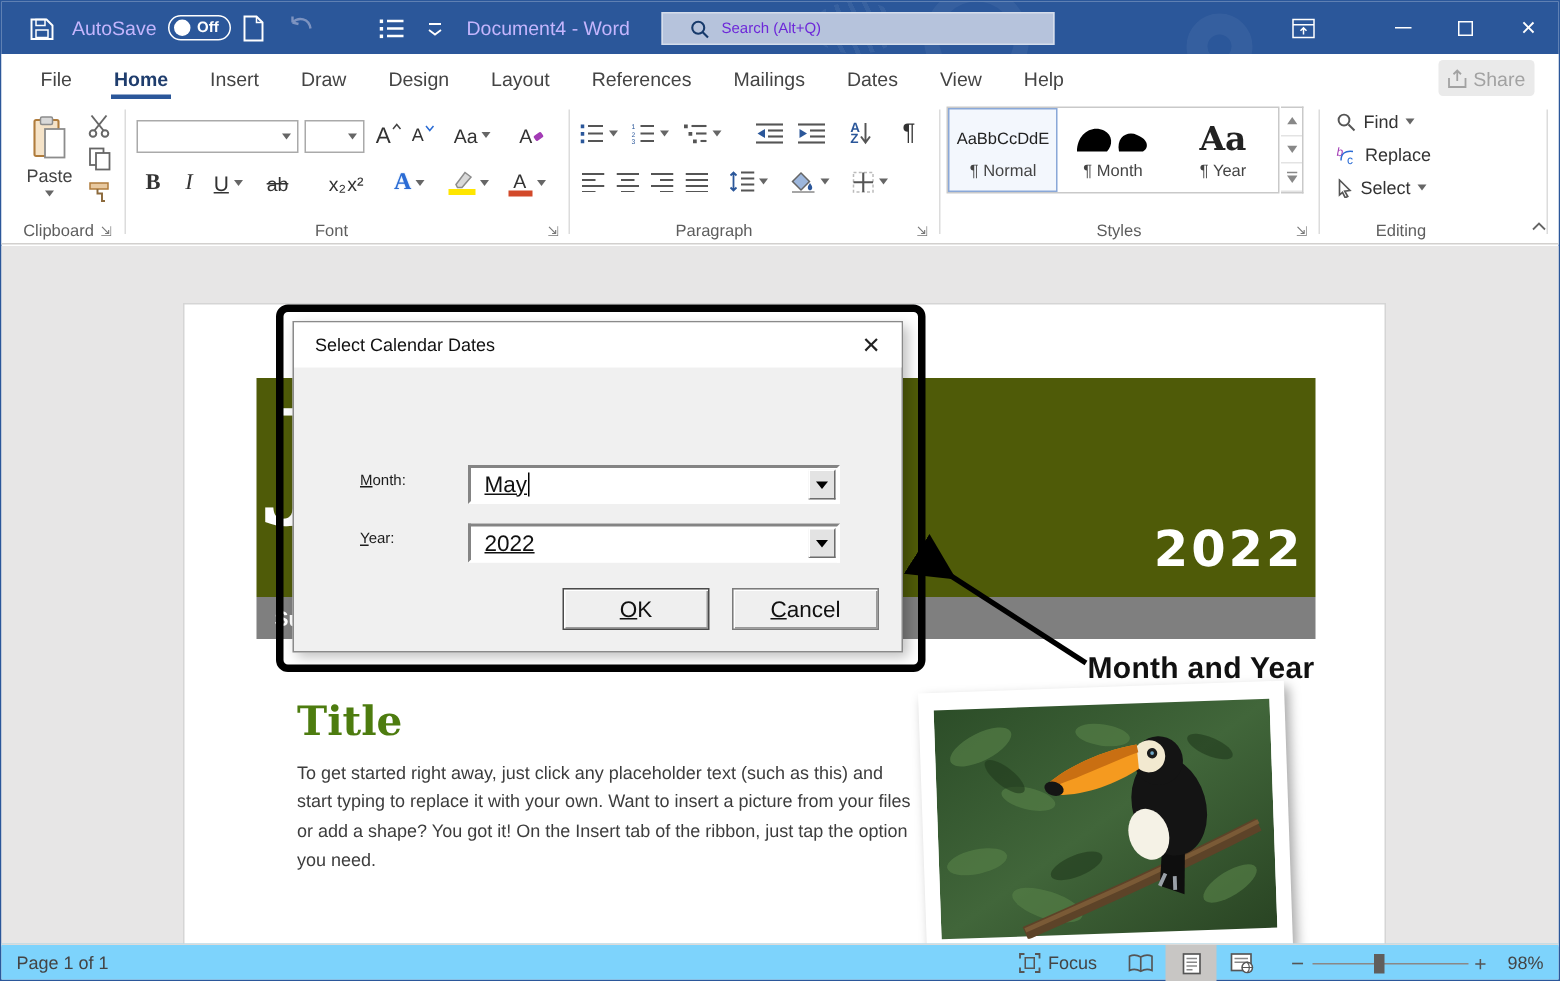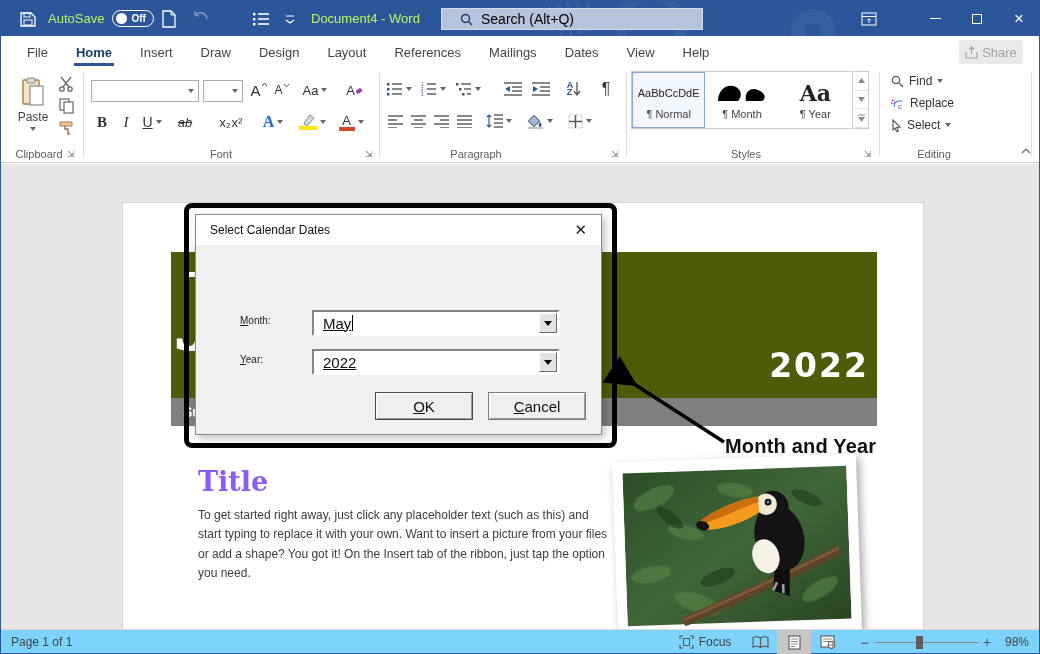--- a/index.html
+++ b/index.html
@@ -8,28 +8,28 @@
   .window { position:relative; width:1040px; height:654px; background:#fff; border:1px solid #2b579a; }
 
   
   .titlebar { position:absolute; left:0; top:0; width:100%; height:35px; background:#2b579a; overflow:hidden; }
   .tb-pattern { position:absolute; border-radius:50%; border:10px solid rgba(255,255,255,.05); }
   .tb-pat1 { width:70px; height:70px; left:615px; top:-10px; }
   .tb-pat2 { width:44px; height:44px; left:790px; top:8px; border-width:14px; }
   .tb-pat3 { position:absolute; left:540px; top:0; width:60px; height:35px;
              background:repeating-linear-gradient(65deg, rgba(255,255,255,.06) 0 3px, transparent 3px 9px); }
   .tb-item { position:absolute; top:0; height:35px; display:flex; align-items:center; color:#fff; }
-  .tb-text { font-size:13px; color:#bef264; }
+  .tb-text { font-size:13px; color:#c4b5fd; }
   .autosave-pill { display:flex; align-items:center; gap:4px; border:1px solid #fff; border-radius:9px;
                    height:17px; padding:0 7px 0 3px; margin-left:8px; }
   .autosave-knob { width:11px; height:11px; border-radius:50%; background:#fff; }
   .autosave-state { font-size:10px; font-weight:bold; color:#fff; }
   .searchbox { position:absolute; left:440px; top:7px; width:262px; height:22px; background:#b6c3dc;
                border:1px solid #d5ddeb; display:flex; align-items:center; gap:8px; padding-left:18px; }
-  .searchbox span { font-size:14px; color:#000000; }
+  .searchbox span { font-size:10px; color:#6d28d9; }
   .winbtn { position:absolute; top:0; width:40px; height:35px; display:flex; align-items:center; justify-content:center; }
   .minimize-glyph { width:11px; border-top:1px solid #fff; }
   .maximize-glyph { width:10px; height:10px; border:1px solid #fff; }
   .close-glyph { color:#fff; font-size:17px; line-height:1; }
   svg.ico { display:block; }
 
   
   .tabrow { position:absolute; left:0; top:35px; width:100%; height:32px; background:#fff; display:flex; align-items:center; }
   .tab { font-size:13px; color:#444; padding:0 14px; height:32px; display:flex; align-items:center; position:relative; }
   .tab.active { color:#1f3d6d; font-weight:bold; }
@@ -66,21 +66,21 @@
   .docarea { position:absolute; left:0; top:163px; width:100%; height:467px; background:#e7e6e6; }
   .page { position:absolute; left:122px; top:39px; width:800px; height:428px; background:#fff; box-shadow:0 0 0 1px #d5d5d5; overflow:hidden; }
   .banner { position:absolute; left:48px; top:49px; width:706px; height:146px; background:#4f5b08; overflow:hidden; }
   .banner-month { position:absolute; left:12px; top:2px; font-family:"DejaVu Serif", serif; font-weight:bold;
                   font-size:84px; color:#fff; white-space:nowrap; }
   .banner-year { position:absolute; right:8px; top:94px; font-family:"DejaVu Sans", sans-serif; font-weight:bold;
                  font-size:33px; letter-spacing:2px; color:#fff; }
   .subtitlebar { position:absolute; left:48px; top:195px; width:706px; height:28px; background:#7f7f7f;
                  color:#fff; font-weight:bold; font-size:14px; display:flex; align-items:center; padding-left:12px; }
   .doc-title { position:absolute; left:75px; top:263px; font-family:"DejaVu Serif", serif; font-weight:bold;
-               font-size:27px; color:#8b5cf6; }
+               font-size:27px; color:#4d7c0f; }
   .doc-body { position:absolute; left:75px; top:303px; width:410px; font-size:12px; line-height:1.62; color:#3d3d3d; }
   .photo { position:absolute; left:492px; top:255px; width:244px; height:176px; background:#fff; padding:10px;
            transform:rotate(-2deg); box-shadow:3px 4px 8px rgba(0,0,0,.35); }
   .photo svg { width:100%; height:100%; display:block; }
 
   
   .anno-frame { position:absolute; left:183px; top:39px; width:433px; height:245px; border:5px solid #000; border-radius:8px; }
   .anno-arrow { position:absolute; left:600px; top:195px; width:135px; height:100px; overflow:visible; }
   .anno-label { position:absolute; left:724px; top:271px; font-size:20px; font-weight:bold; color:#111; letter-spacing:.2px; }
 
@@ -288,21 +288,21 @@
     <div class="rbtn" style="left:92px; top:42px; width:18px; height:24px;">
         <span class="glyph b" style="font-size:15px;">B</span>
       </div>
     <div class="rbtn" style="left:116px; top:42px; width:18px; height:24px;">
         <span class="glyph i" style="font-size:15px;">I</span>
       </div>
     <div class="rbtn" style="left:138px; top:42px; width:26px; height:24px; gap:3px;">
         <span class="glyph u" style="font-size:14px;">U</span>
         <span class="tri"></span>
       </div>
-    <div class="rbtn" style="left:172px; top:42px; width:24px; height:24px;font-style:italic;">
+    <div class="rbtn" style="left:172px; top:42px; width:24px; height:24px;">
         <span class="glyph strike">ab</span>
       </div>
     <div class="rbtn" style="left:214px; top:42px; width:20px; height:24px;">
         <span class="glyph">x₂</span>
       </div>
     <div class="rbtn" style="left:226px; top:42px; width:20px; height:24px;">
         <span class="glyph">x²</span>
       </div>
     <div class="rbtn" style="left:256px; top:42px; width:32px; height:24px; gap:3px;">
         <span class="glyph fx-a" style="font-size:16px;">A</span>

